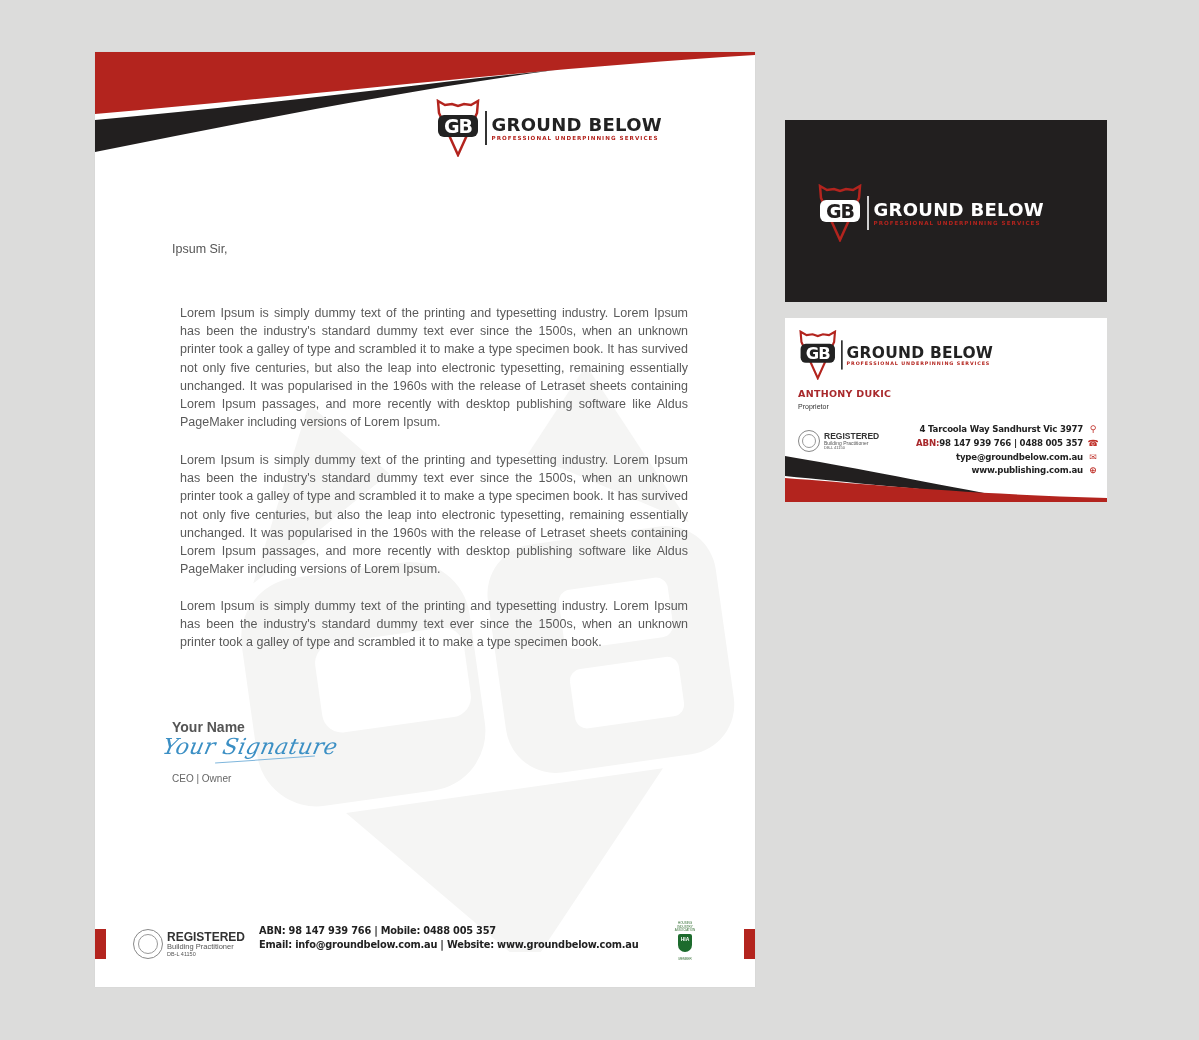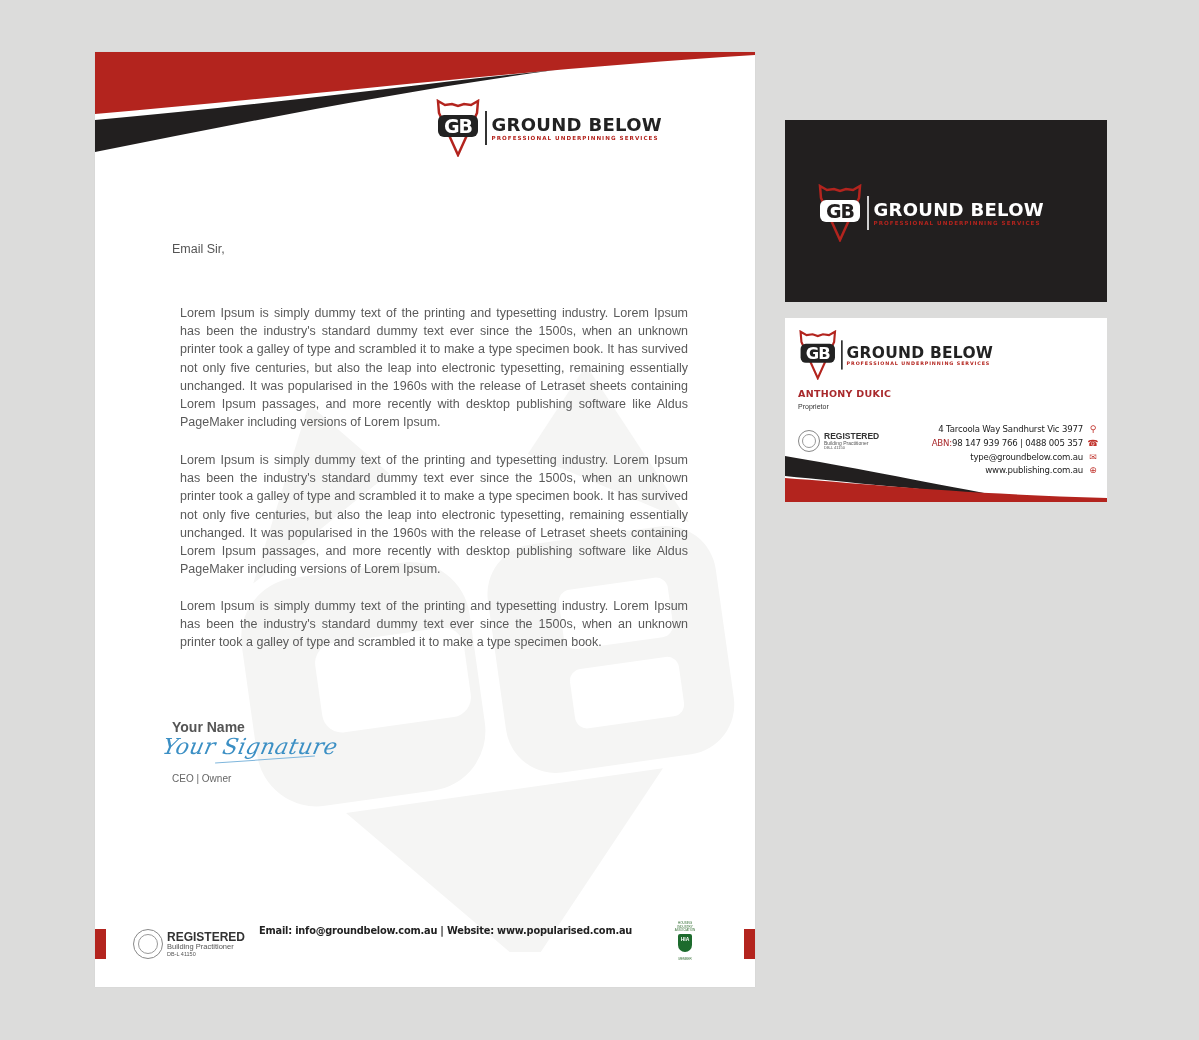--- a/index.html
+++ b/index.html
@@ -94,21 +94,21 @@
   .card-back .name { color:#222; }
   .cb-person { position:absolute; left:13px; top:70px; font-family:"DejaVu Sans", sans-serif; font-size:9.5px; font-weight:bold; color:#a8282b; letter-spacing:0.3px; }
   .cb-role { position:absolute; left:13px; top:85px; font-size:7px; color:#333; }
   .cb-reg { left:13px; top:112px; }
   .cb-reg .seal { width:20px; height:20px; }
   .cb-reg .seal::after { left:3px; top:3px; width:12px; height:12px; }
   .cb-reg .r1 { font-size:8.5px; line-height:9px; }
   .cb-reg .r2 { font-size:5px; line-height:5.5px; }
   .cb-reg .r3 { font-size:4px; line-height:4.5px; }
   .cb-lines { position:absolute; right:9px; top:105px; display:flex; flex-direction:column; align-items:flex-end; }
-  .cb-line { display:flex; align-items:center; font-family:"DejaVu Sans", sans-serif; font-size:8.6px; line-height:13.8px; color:#222; font-weight:normal; letter-spacing:-0.2px; }
+  .cb-line { display:flex; align-items:center; font-family:"DejaVu Sans", sans-serif; font-size:8.6px; line-height:13.8px; color:#222; font-weight:bold; letter-spacing:-0.2px; }
   .cb-line .lbl { color:#a8282b; }
   .cb-line .ico { width:10px; margin-left:5px; display:inline-flex; justify-content:center; color:#c0322b; font-size:9px; }
   .cb-swoosh { position:absolute; left:0; bottom:0; width:322px; height:50px; }
 </style>
 </head>
 <body>
 
 <div class="letterhead">
   <svg class="lh-swoosh" viewBox="0 0 660 110" preserveAspectRatio="none">
     <path d="M0,0 L660,0 L660,3 C420,18 200,45 0,62 Z" fill="#b3241e"></path>
@@ -137,21 +137,21 @@
       </svg>
       <div class="gb">GB</div>
     </div>
     <div class="divider"></div>
     <div class="wordmark">
       <span class="name">GROUND BELOW</span>
       <span class="tag">PROFESSIONAL UNDERPINNING SERVICES</span>
     </div>
   </div>
 
-  <div class="salutation">Email Sir,</div>
+  <div class="salutation">Ipsum Sir,</div>
   <p class="para p1">Lorem Ipsum is simply dummy text of the printing and typesetting industry. Lorem Ipsum has been the industry's standard dummy text ever since the 1500s, when an unknown printer took a galley of type and scrambled it to make a type specimen book. It has survived not only five centuries, but also the leap into electronic typesetting, remaining essentially unchanged. It was popularised in the 1960s with the release of Letraset sheets containing Lorem Ipsum passages, and more recently with desktop publishing software like Aldus PageMaker including versions of Lorem Ipsum.</p>
   <p class="para p2">Lorem Ipsum is simply dummy text of the printing and typesetting industry. Lorem Ipsum has been the industry's standard dummy text ever since the 1500s, when an unknown printer took a galley of type and scrambled it to make a type specimen book. It has survived not only five centuries, but also the leap into electronic typesetting, remaining essentially unchanged. It was popularised in the 1960s with the release of Letraset sheets containing Lorem Ipsum passages, and more recently with desktop publishing software like Aldus PageMaker including versions of Lorem Ipsum.</p>
   <p class="para p3">Lorem Ipsum is simply dummy text of the printing and typesetting industry. Lorem Ipsum has been the industry's standard dummy text ever since the 1500s, when an unknown printer took a galley of type and scrambled it to make a type specimen book.</p>
 
   <div class="sig-name">Your Name</div>
   <div class="signature">Your Signature</div>
   <div class="sig-line"></div>
   <div class="sig-title">CEO  |  Owner</div>
 
   <div class="footer-bar left"></div>
@@ -160,21 +160,22 @@
   <div class="reg-badge lh-reg">
     <div class="seal"></div>
     <div class="reg-text">
       <span class="r1">REGISTERED</span>
       <span class="r2">Building Practitioner</span>
       <span class="r3">DB-L 41150</span>
     </div>
   </div>
 
   <div class="lh-contact">
-    <div>Email: info@groundbelow.com.au | Website: www.popularised.com.au</div>
+    <div>ABN: 98 147 939 766  |  Mobile: 0488 005 357</div>
+    <div>Email: info@groundbelow.com.au | Website: www.groundbelow.com.au</div>
   </div>
 
   <div class="hia">
     <div class="cap">HOUSING INDUSTRY ASSOCIATION</div>
     <div class="shield">
       <span>HIA</span>
     </div>
     <div class="member">MEMBER</div>
   </div>
 </div>

